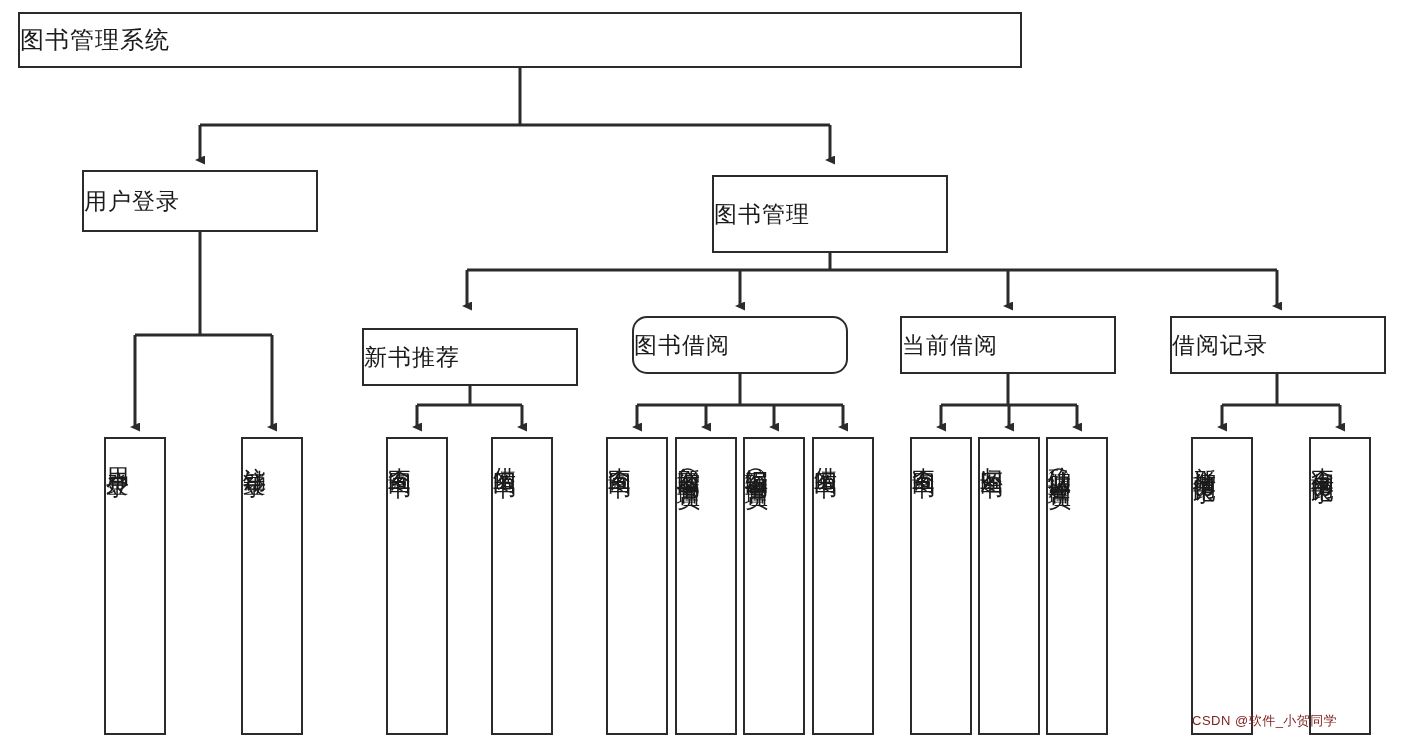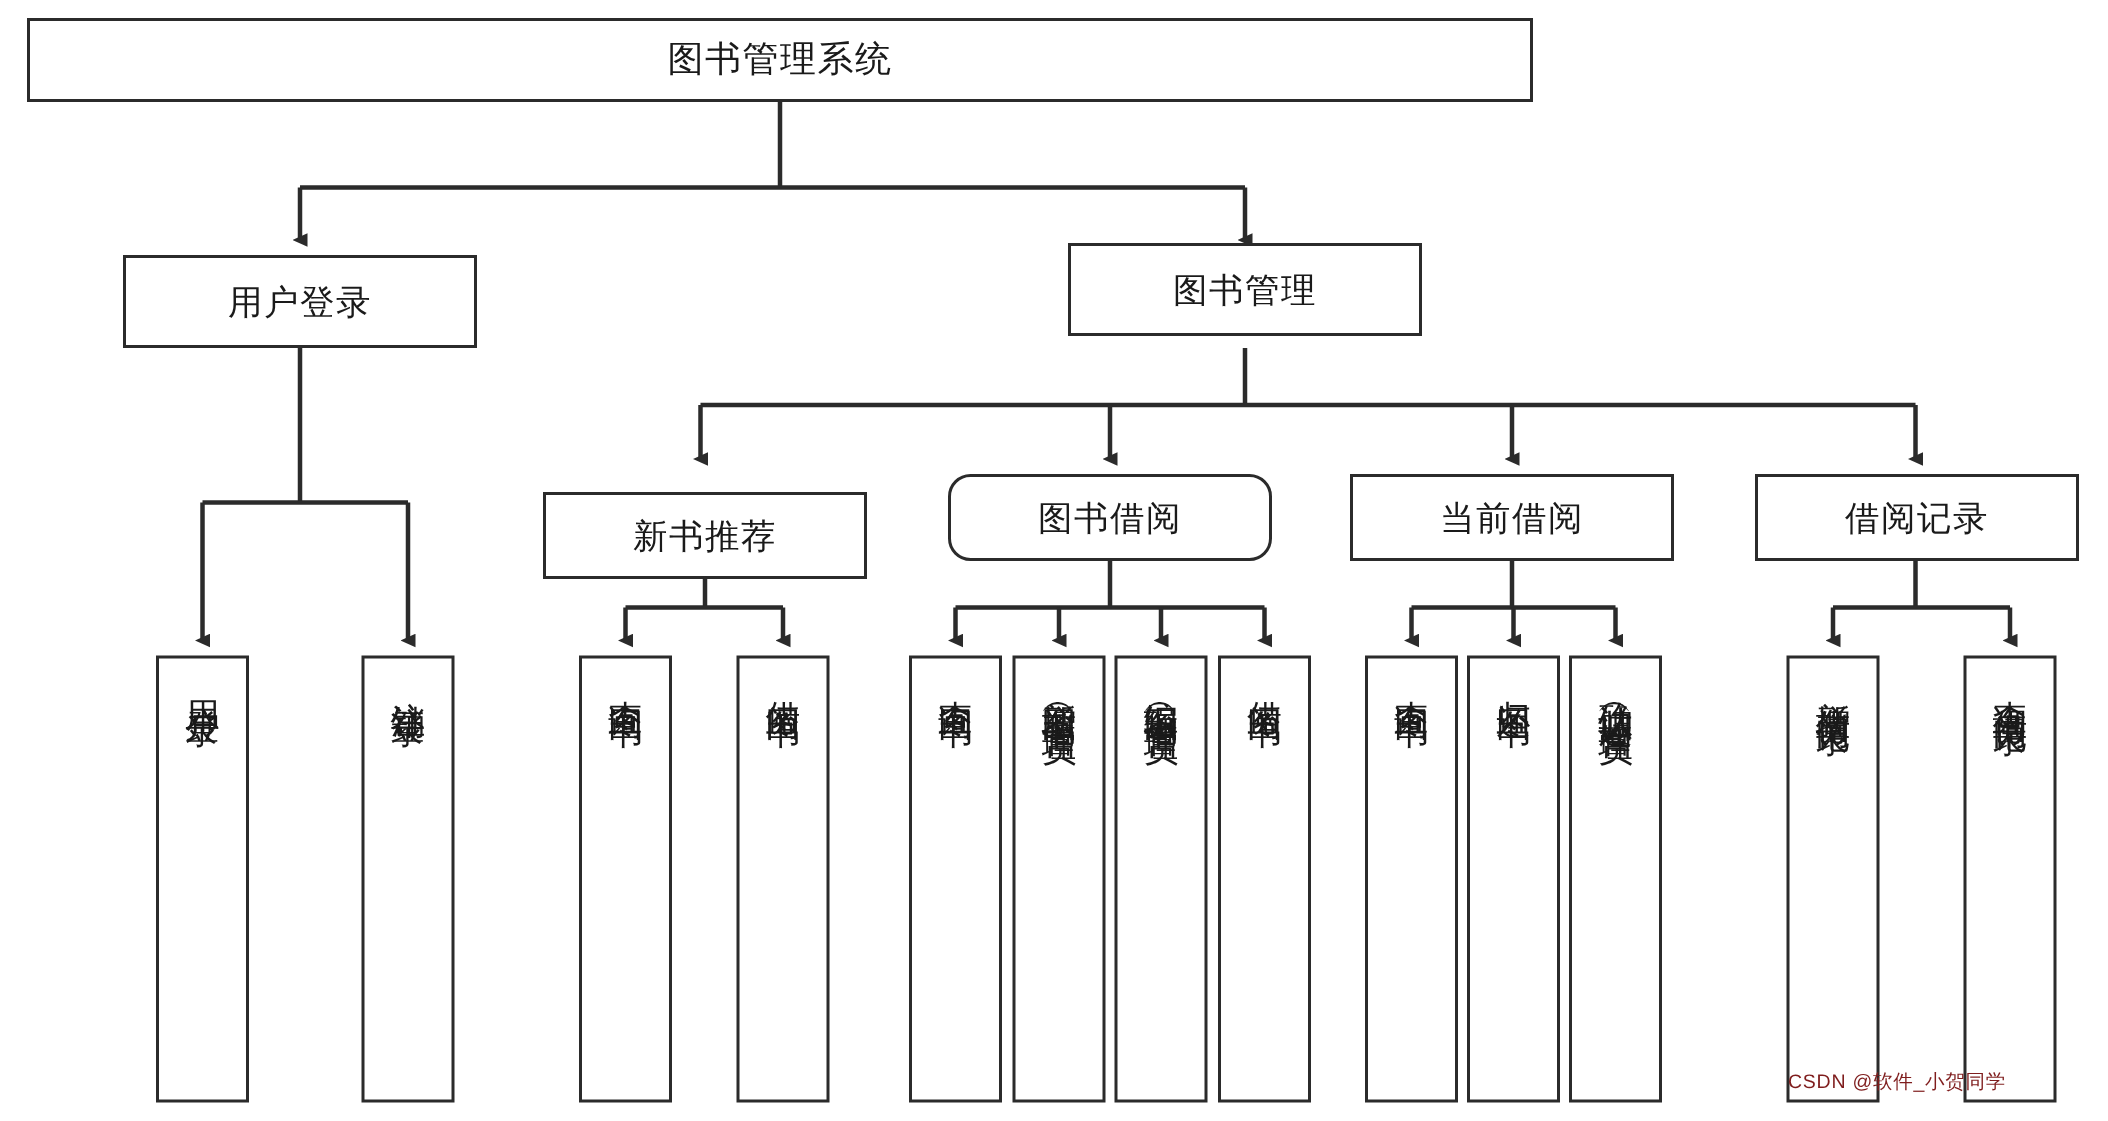--- a/index.html
+++ b/index.html
@@ -17,21 +17,21 @@
     background: #ffffff;
     overflow: hidden;
   }
   .node {
     position: absolute;
     box-sizing: border-box;
     border: 2.5px solid #2b2b2b;
     background: #ffffff;
     display: flex;
     align-items: center;
-    justify-content: center;
+    justify-content: flex-start;
     color: #1a1a1a;
   }
   .node .label {
     font-size: 23px;
     line-height: 1.15;
     letter-spacing: 1px;
     white-space: nowrap;
     text-align: center;
   }
   .node.root .label { font-size: 24px; }
@@ -122,21 +122,21 @@
     </g>
   </svg>
 
   <div class="node root" style="left:18px; top:12px; width:1004px; height:56px;">
     <span class="label">图书管理系统</span>
   </div>
 
   <div class="node" style="left:82px; top:170px; width:236px; height:62px;">
     <span class="label">用户登录</span>
   </div>
-  <div class="node" style="left:712px; top:162px; width:236px; height:62px;">
+  <div class="node" style="left:712px; top:175px; width:236px; height:78px;">
     <span class="label">图书管理</span>
   </div>
 
   <div class="node" style="left:362px; top:316px; width:216px; height:58px;margin-top:12px;">
     <span class="label">新书推荐</span>
   </div>
   <div class="node" style="left:632px; top:316px; width:216px; height:58px;border-radius:15px;">
     <span class="label">图书借阅</span>
   </div>
   <div class="node" style="left:1170px; top:316px; width:216px; height:58px;">

